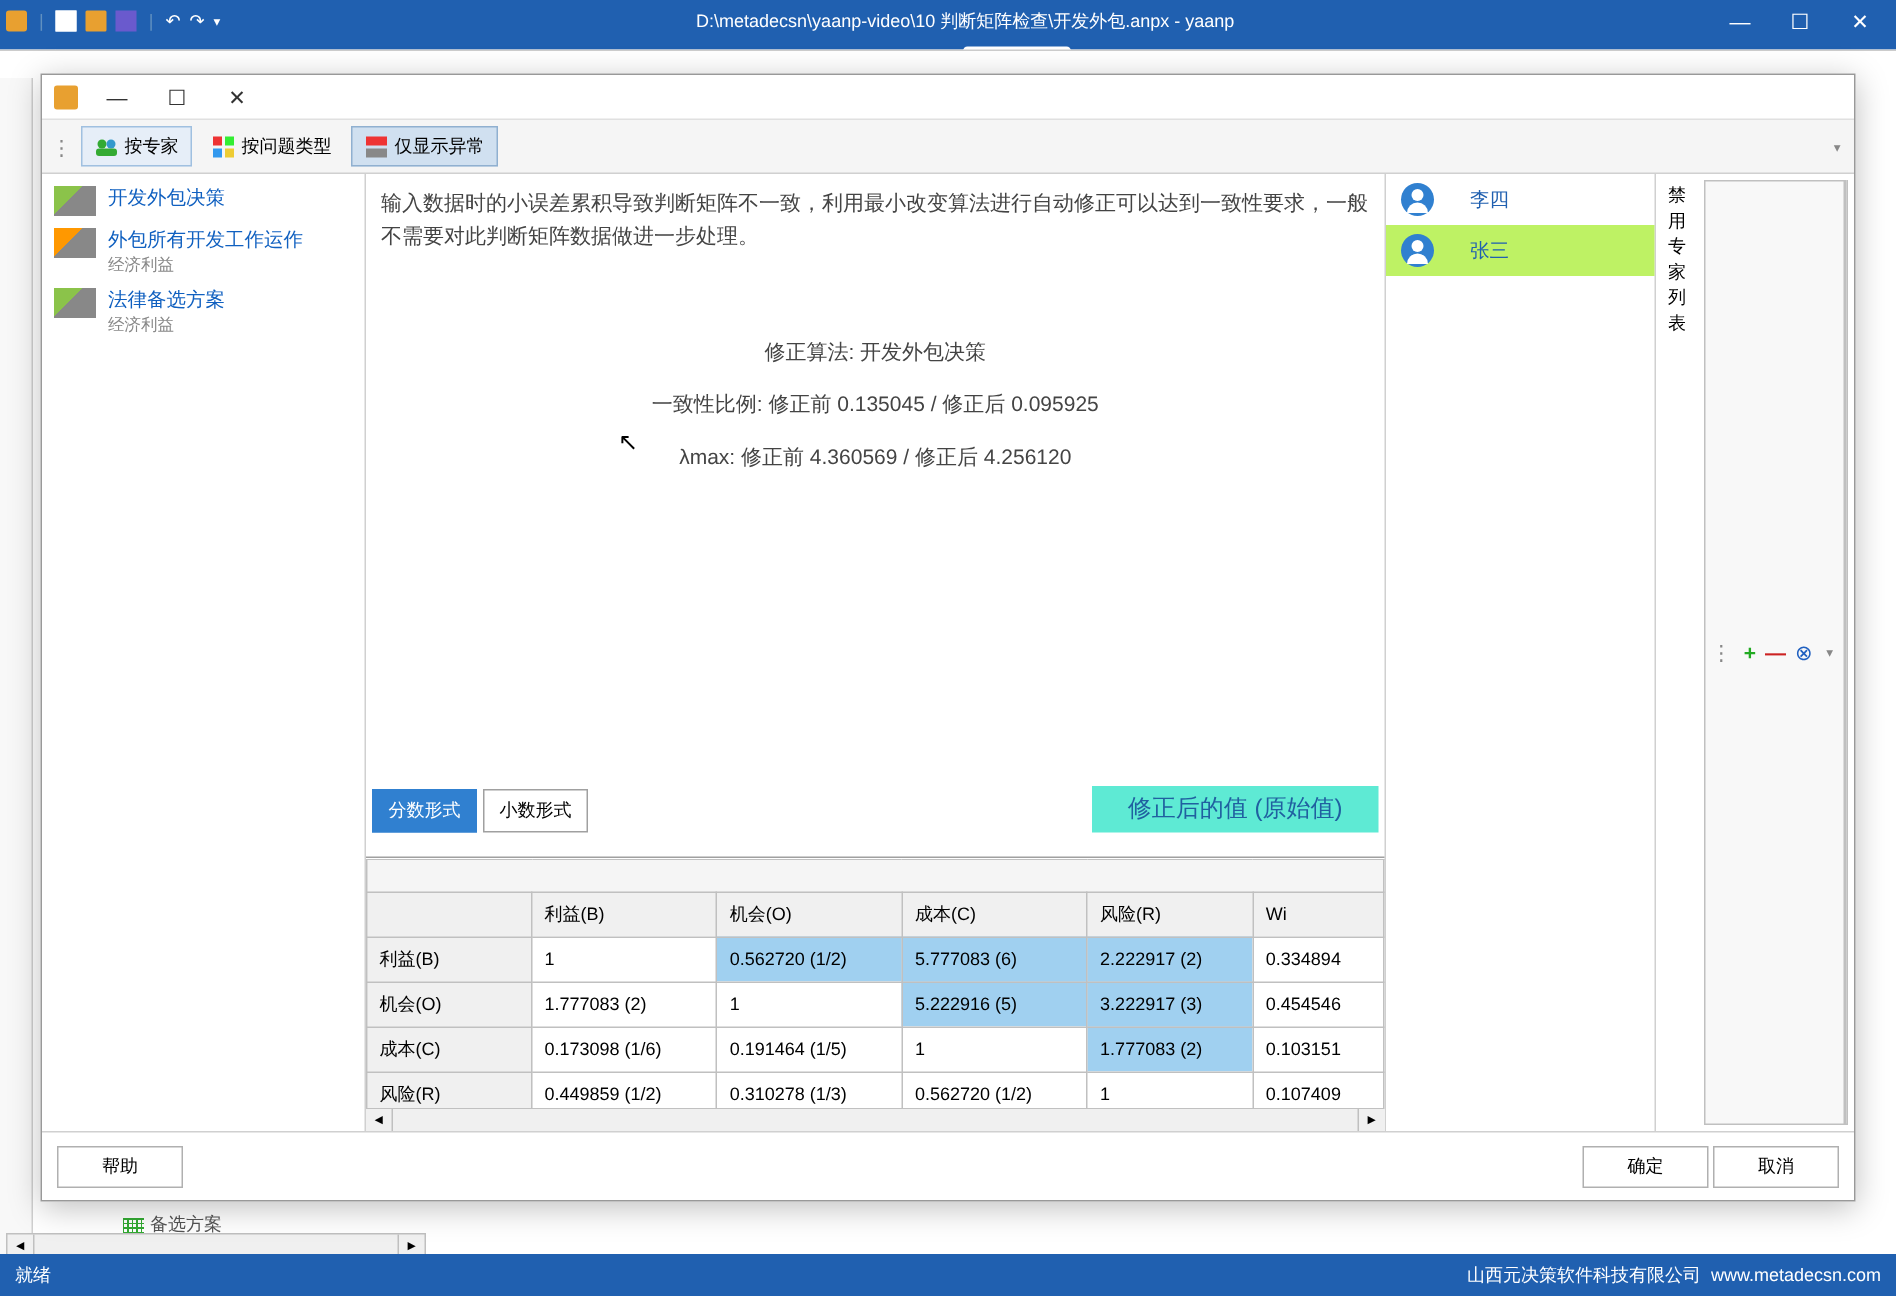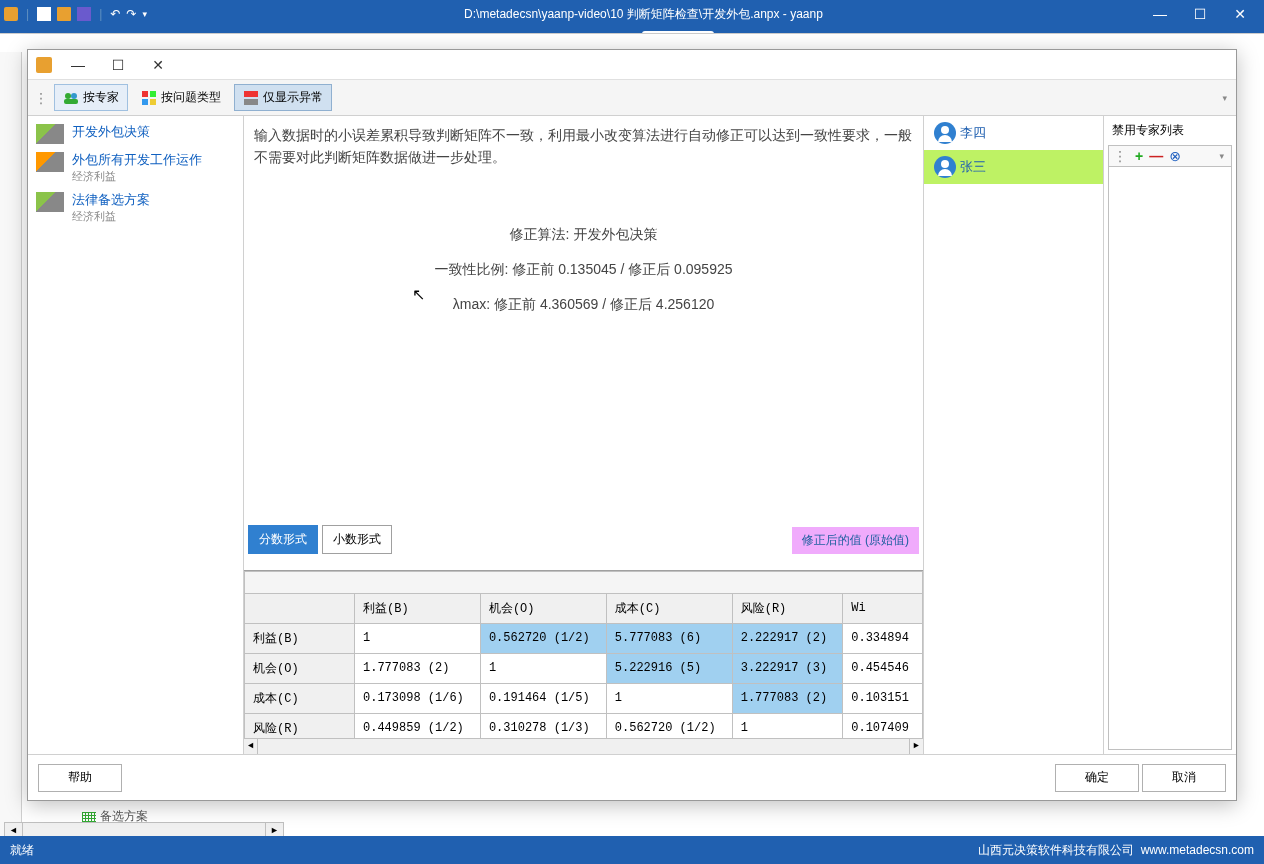--- a/index.html
+++ b/index.html
@@ -46,40 +46,40 @@
 .tree-icon.orange { background: linear-gradient(135deg, #ff9800 40%, #888 40%); }
 .tree-text { color: #1060c0; font-size: 13px; line-height: 1.3; }
 .tree-sub { color: #888; font-size: 11px; }
 
 .center-panel { flex: 1; display: flex; flex-direction: column; border-right: 1px solid #d0d0d0; min-width:0; }
 .info-text { padding: 8px 10px; color: #444; font-size: 14px; line-height: 1.6; }
 .metrics { padding: 40px 0 20px 0; text-align: center; color: #444; font-size: 14px; line-height: 2.5; }
 .tabs-row { display: flex; align-items: flex-end; padding: 0 4px; gap: 4px; }
 .tab { padding: 5px 10px; border: 1px solid #a0a0a0; font-size: 12px; background:#fff;}
 .tab.active { background: #3080d0; color: #fff; border-color: #3080d0; }
-.tabs-right { margin-left: auto; padding: 5px 10px; background: #f0abfc; font-size: 12px; color: #2060a0;}
-.matrix-wrap { flex: 1; overflow: auto; border-top: 1px solid #a0a0a0; margin-top: 16px; position:relative;font-family:Liberation Mono, monospace;}
+.tabs-right { margin-left: auto; padding: 5px 24px; background: #5eead4; font-size: 16px; color: #2060a0;}
+.matrix-wrap { flex: 1; overflow: auto; border-top: 1px solid #a0a0a0; margin-top: 16px; position:relative;}
 table.matrix { border-collapse: collapse; width: 100%; font-size: 12px; }
 table.matrix th, table.matrix td { border: 1px solid #c0c0c0; padding: 6px 8px; text-align: left; background: #fff; }
 table.matrix thead th { background: #f0f0f0; font-weight: normal; }
 table.matrix thead tr:first-child th { height: 22px; background: #f5f5f5; }
 table.matrix tbody td:first-child, table.matrix thead th:first-child { background: #f0f0f0; width: 110px;}
 .hl { background: #a0d0f0 !important; }
 .scroll-corner { position:sticky; bottom:0; height:16px; background:#f0f0f0; border-top:1px solid #c0c0c0; display:flex;}
 .scroll-corner::before{content:"◄"; font-size:9px; padding:2px 4px; border-right:1px solid #c0c0c0;}
 .scroll-corner::after{content:"►"; font-size:9px; padding:2px 4px; border-left:1px solid #c0c0c0; margin-left:auto;}
 
 .experts-panel { width: 180px; border-right: 1px solid #d0d0d0; }
-.expert-item { display: flex; align-items: center; gap: 4px; padding: 6px 10px; font-size: 13px; color: #2060b0; }
+.expert-item { display: flex; align-items: center; gap: 24px; padding: 6px 10px; font-size: 13px; color: #2060b0; }
 .expert-item.sel { background: #bef264; }
 .avatar { width: 22px; height: 22px; border-radius: 50%; background: #3080d0; position: relative; display:flex; align-items:center; justify-content:center;}
 .avatar::before { content:""; width:8px; height:8px; border-radius:50%; background:#fff; position:absolute; top:4px;}
 .avatar::after { content:""; width:14px; height:7px; border-radius:7px 7px 0 0; background:#fff; position:absolute; bottom:2px;}
 
-.right-panel { width: 132px; padding: 4px; display:flex; flex-direction:column;}
+.right-panel { width: 132px; padding: 4px; display:flex; flex-direction:row;}
 .right-title { font-size: 12px; padding: 2px 4px 6px 4px; }
 .right-toolbar { display: flex; align-items: center; gap: 6px; padding: 2px 4px; border: 1px solid #c0c0c0; background:#f8f8f8;}
 .right-list { flex:1; border:1px solid #c0c0c0; border-top:none; background:#fff;}
 .plus { color: #2a2; font-weight: bold; font-size: 14px; }
 .minus { color: #c22; font-weight: bold; font-size: 14px; }
 .stop { color: #2060c0; font-size: 14px; }
 
 .dialog-footer { height: 46px; border-top: 1px solid #d0d0d0; display: flex; align-items: center; padding: 0 10px; gap: 10px; }
 .btn { width: 84px; height: 28px; border: 1px solid #b0b0b0; background: #fff; display: flex; align-items: center; justify-content: center; font-size: 12px; }
 .footer-right { margin-left: auto; display: flex; gap: 3px; }

